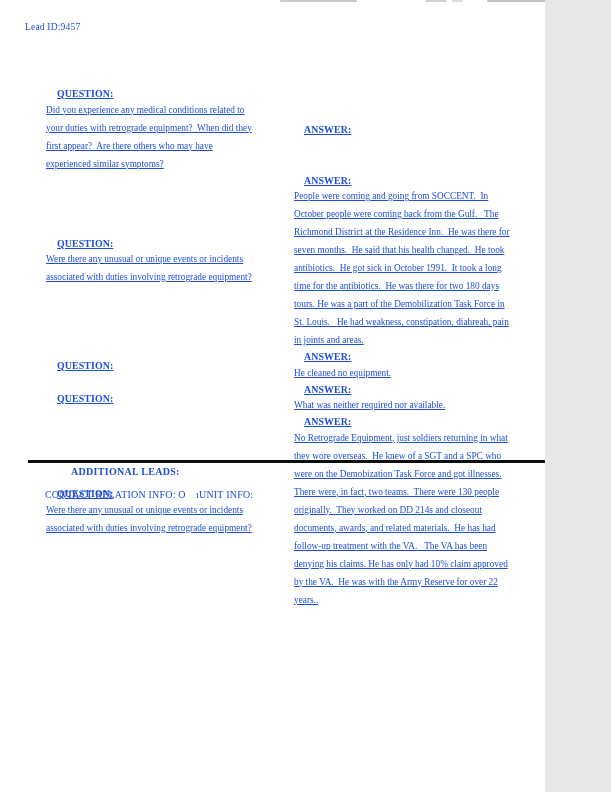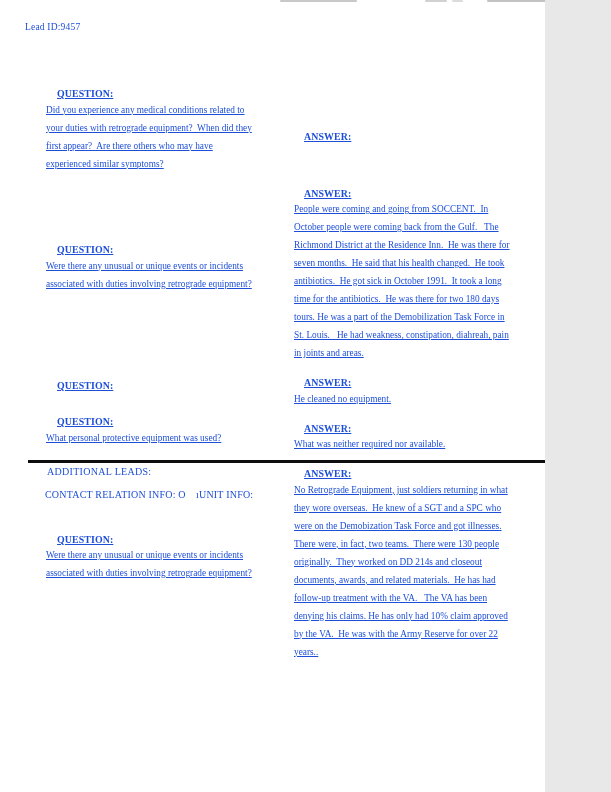--- a/index.html
+++ b/index.html
@@ -63,43 +63,43 @@
   }
   .qcell { width: 248px; flex: 0 0 248px; }
   .acell { flex: 1 1 auto; }
   .label {
     font-weight: bold;
     font-size: 9.9px;
     line-height: 12.5px;
     padding-left: 11px;
     letter-spacing: 0.1px;
   }
-  .acell .label { padding-left: 10px; margin-top: 13px; }
+  .acell .label { padding-left: 10px; }
   .body {
     font-size: 9.3px;
     line-height: 18px;
     white-space: pre-wrap;
   }
 
   .bottom {
     position: absolute;
     left: 0;
     top: 460px;
     width: 611px;
   }
   .rule {
     margin-left: 28px;
     width: 578px;
     height: 2.5px;
     background: #0d0d0d;
   }
   .addl {
-    margin-left: 47px;
+    margin-left: 71px;
     margin-top: 3px;
-    font-weight: normal;
+    font-weight: bold;
     font-size: 10px;
     line-height: 11px;
     letter-spacing: 0.3px;
   }
   .contact-row {
     position: relative;
     margin-left: 45px;
     margin-top: 12px;
     font-size: 10px;
     line-height: 12px;
@@ -167,21 +167,20 @@
       </div>
       <div class="acell">
         <div class="label">ANSWER:</div>
         <div class="body">He cleaned no equipment.</div>
       </div>
     </div>
 
     <div class="row">
       <div class="qcell">
         <div class="label">QUESTION:</div>
-        <div class="body">What personal protective equipment was used?</div>
       </div>
       <div class="acell">
         <div class="label">ANSWER:</div>
         <div class="body">What was neither required nor available.</div>
       </div>
     </div>
 
     <div class="row">
       <div class="qcell">
         <div class="label">QUESTION:</div>

